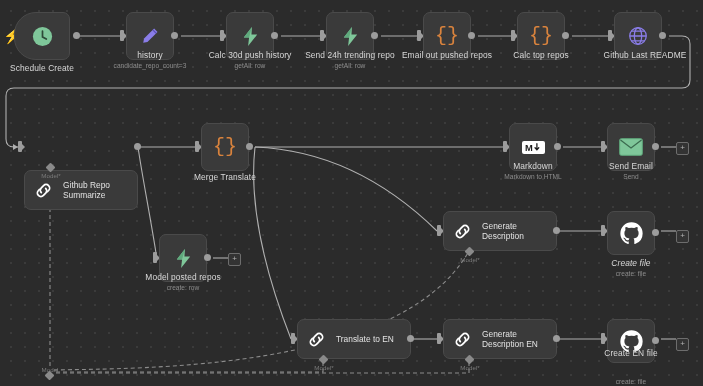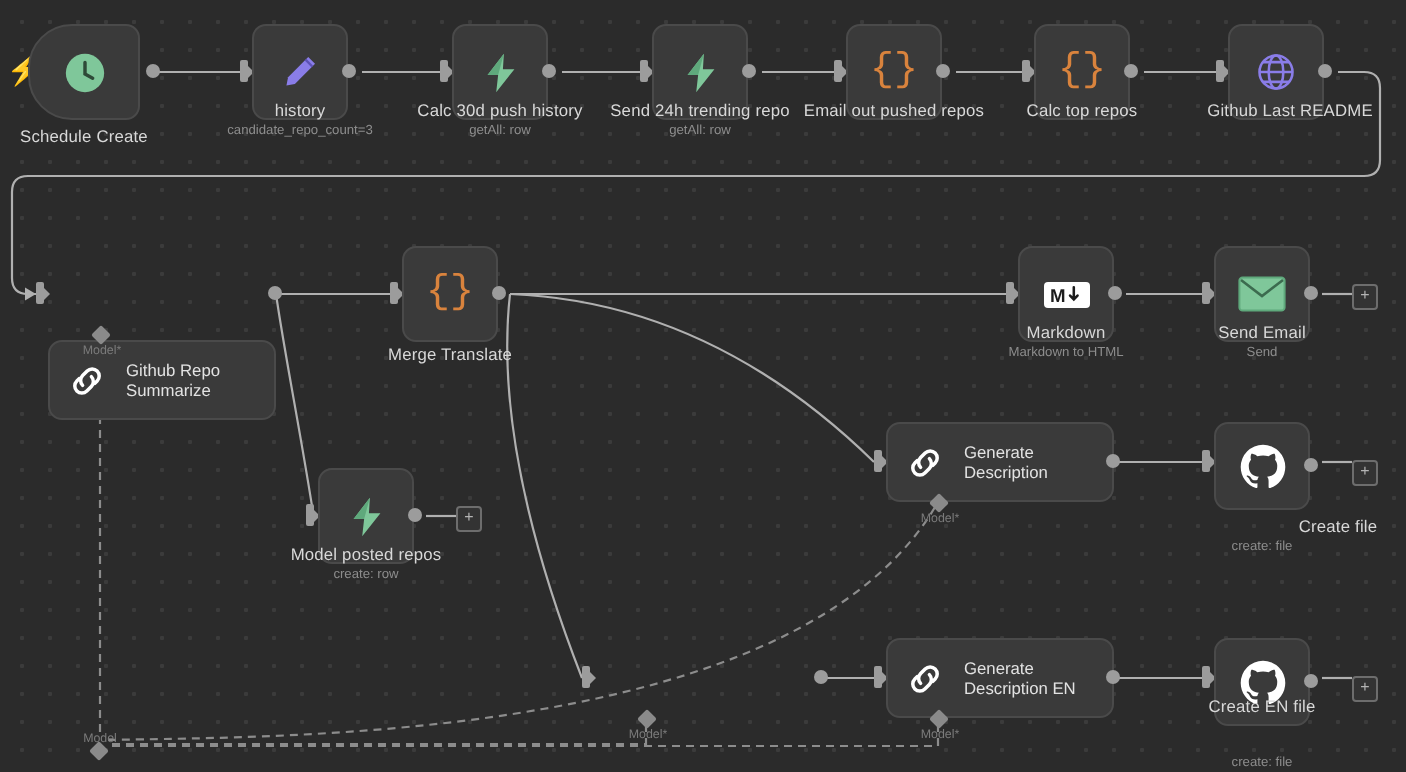--- a/index.html
+++ b/index.html
@@ -284,24 +284,33 @@
   <div class="inport" style="left:601px;top:225px;"></div>
   <div class="node sq" style="left:607px;top:211px;height:44px;">
     <span>
       <svg class="icn" width="25" height="25" viewBox="0 0 24 24">
           <path fill="#ffffff" d="M12 1.3A10.7 10.7 0 001.3 12c0 4.7 3.05 8.7 7.3 10.1.53.1.73-.23.73-.52v-1.8c-2.97.65-3.6-1.43-3.6-1.43-.48-1.24-1.18-1.57-1.18-1.57-.97-.66.07-.65.07-.65 1.07.08 1.64 1.1 1.64 1.1.95 1.64 2.5 1.16 3.1.89.1-.69.37-1.16.67-1.43-2.37-.27-4.86-1.19-4.86-5.28 0-1.17.42-2.12 1.1-2.87-.11-.27-.48-1.36.1-2.83 0 0 .9-.29 2.95 1.1a10.2 10.2 0 015.37 0c2.05-1.39 2.95-1.1 2.95-1.1.58 1.47.21 2.56.1 2.83.69.75 1.1 1.7 1.1 2.87 0 4.1-2.5 5-4.88 5.27.38.33.72.98.72 1.98v2.93c0 .29.2.63.74.52A10.71 10.71 0 0022.7 12 10.7 10.7 0 0012 1.3z"></path>
         </svg>
     </span>
   </div>
   <div class="port" style="left:652px;top:229px;"></div>
   <div class="plus" style="left:676px;top:230px;">+</div>
-  <div class="lbl" style="left:669px;top:258px;">Create file</div>
+  <div class="lbl" style="left:631px;top:258px;font-style:italic;">Create file</div>
   <div class="sub" style="left:631px;top:270px;">create: file</div>
 
   <div class="inport" style="left:291px;top:333px;"></div>
+  <div class="node wide" style="left:297px;top:319px;width:114px;">
+    <span>
+      <svg class="icn" width="21" height="21" viewBox="0 0 24 24" fill="none" stroke="#ffffff" stroke-width="2" stroke-linecap="round">
+        <path d="M9.5 14.5a4 4 0 010-5.6l2.6-2.6a4 4 0 015.7 5.7l-1.3 1.3"></path>
+        <path d="M14.5 9.5a4 4 0 010 5.6l-2.6 2.6a4 4 0 01-5.7-5.7l1.3-1.3"></path>
+      </svg>
+    </span>
+    <span class="wlabel">Translate to EN</span>
+  </div>
   <div class="port" style="left:407px;top:335px;"></div>
   <div class="diamond" style="left:320px;top:356px;"></div>
   <div class="mlabel" style="left:324px;top:364px;">Model*</div>
 
   <div class="inport" style="left:437px;top:333px;"></div>
   <div class="node wide" style="left:443px;top:319px;width:114px;">
     <span>
       <svg class="icn" width="21" height="21" viewBox="0 0 24 24" fill="none" stroke="#ffffff" stroke-width="2" stroke-linecap="round">
         <path d="M9.5 14.5a4 4 0 010-5.6l2.6-2.6a4 4 0 015.7 5.7l-1.3 1.3"></path>
         <path d="M14.5 9.5a4 4 0 010 5.6l-2.6 2.6a4 4 0 01-5.7-5.7l1.3-1.3"></path>

